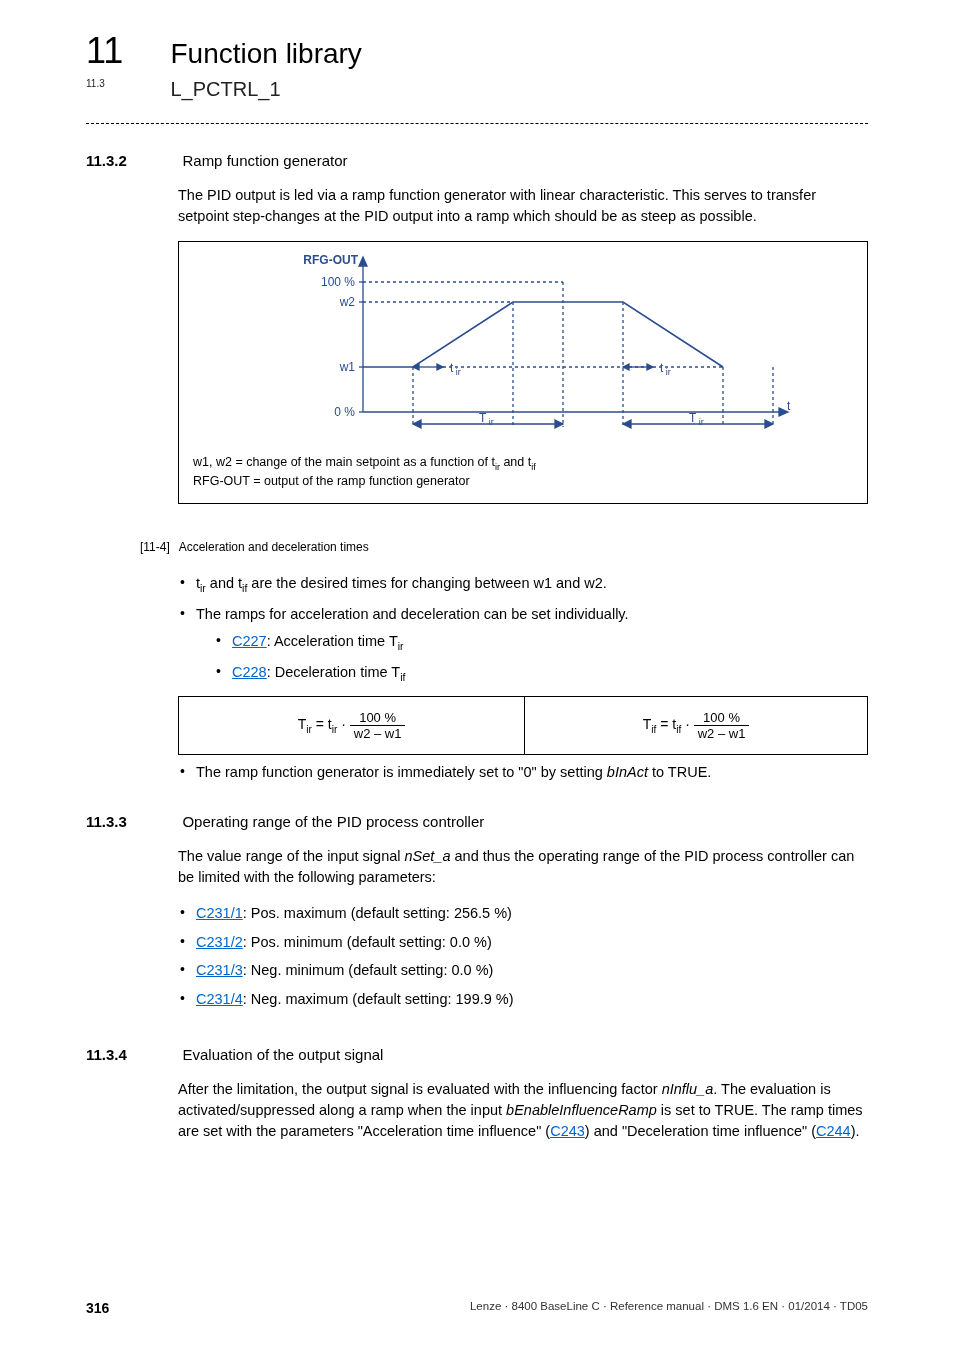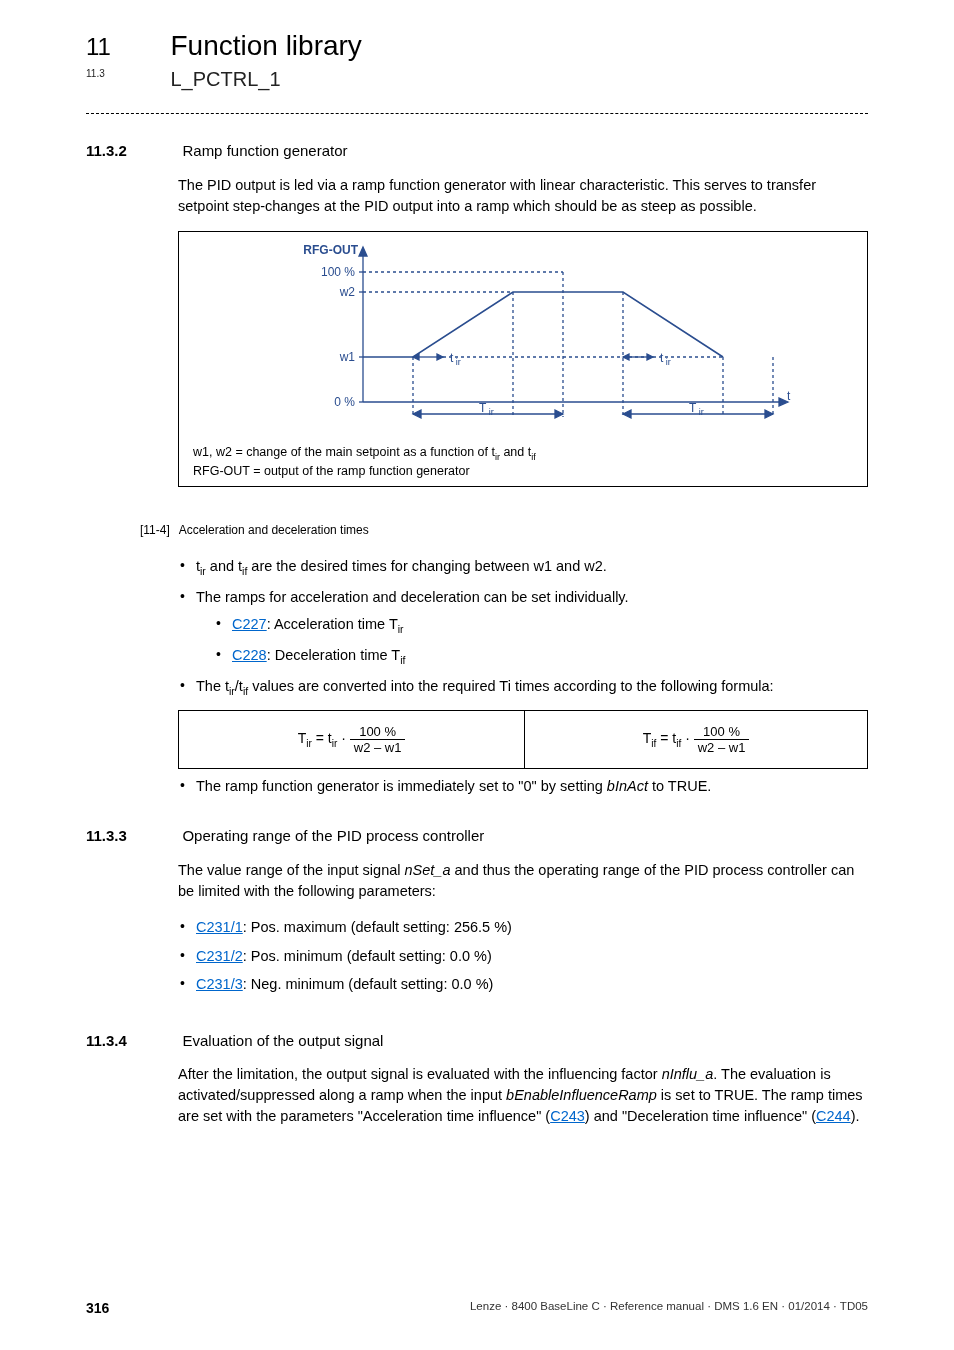--- a/index.html
+++ b/index.html
@@ -7,38 +7,38 @@
     margin: 0;
     width: 954px;
     height: 1350px;
     background: #fff;
     font-family: "Segoe UI", "Myriad Pro", Arial, sans-serif;
     color: #000;
     position: relative;
     box-sizing: border-box;
     padding: 30px 86px 40px 86px;
   }
-  .hdr-chapnum { font-size: 24px; font-weight: 400; display:inline-block; width:80px; }
+  .hdr-chapnum { font-size: 36px; font-weight: 400; display:inline-block; width:80px; }
   .hdr-chaptitle { font-size: 28px; font-weight: 400; display:inline-block; }
   .hdr-sub { margin-top: 6px; }
   .hdr-subnum { font-size: 10px; display:inline-block; width:80px; color:#222; vertical-align: top;}
   .hdr-subtitle { font-size: 20px; display:inline-block; color:#222; }
   .dashline { border: none; border-top: 1.5px dashed #000; margin: 22px 0 28px 0; height:0; letter-spacing: 2px;}
   .secnum { font-size: 15px; font-weight: 700; display:inline-block; width: 92px; vertical-align: top;}
   .sectitle { font-size: 15px; font-weight: 400; display:inline-block; }
   .sectionhead { margin-top: 18px; margin-bottom: 14px; }
   .body { margin-left: 92px; font-size: 14.5px; line-height: 1.45; }
   ul.b { list-style: none; padding-left: 0; margin: 6px 0 0 0;}
   ul.b > li { position: relative; padding-left: 18px; margin-bottom: 6px; line-height:1.55;}
   ul.b > li::before { content: "•"; position:absolute; left:2px; font-size:14px; top:0px;}
   ul.b ul.b { margin-left: 18px; margin-top:4px; }
   a.link { color: #0066cc; text-decoration: underline; }
   .italic { font-style: italic; }
   sub { font-size: 0.72em; }
-  .figbox { border:1px solid #000; margin-top:14px; padding:10px 14px 5px 14px; }
+  .figbox { border:1px solid #000; margin-top:14px; padding:10px 14px 12px 14px; }
   .figcap-row { margin-left: -38px; font-size:12px; margin-top:6px; }
   .figcap-tag { display:inline-block; width:36px;margin-top:29px; }
   .formula-tbl { width:100%; border-collapse: collapse; margin-top:10px; }
   .formula-tbl td { border:1px solid #000; text-align:center; padding:14px 6px; font-size:14px;}
   .frac { display:inline-block; vertical-align:middle; text-align:center; line-height:1.0; font-size:13px;}
   .frac .num { display:block; border-bottom:1px solid #000; padding:0 4px 1px 4px;}
   .frac .den { display:block; padding:1px 4px 0 4px;}
   .caption-legend { color:#000000; font-size:12.5px; line-height:1.4; margin-top:6px;}
   .svg-wrap { text-align:center; }
   .footer { position:absolute; bottom:34px; left:86px; right:86px; font-size:11.5px; }
@@ -143,23 +143,20 @@
       <span>The ramps for acceleration and deceleration can be set individually.</span>
       <ul class="b">
         <li>
           <a class="link">C227</a><span>: Acceleration time T</span><sub>ir</sub>
         </li>
         <li>
           <a class="link">C228</a><span>: Deceleration time T</span><sub>if</sub>
         </li>
       </ul>
     </li>
-    <li>
-      <span>The t</span><sub>ir</sub><span>/t</span><sub>if</sub><span> values are converted into the required Ti times according to the following formula:</span>
-    </li>
   </ul>
 
   <table class="formula-tbl">
     <tbody>
         <tr>
       <td>
         <span>T</span><sub>ir</sub>
         <span> = </span>
         <span>t</span><sub>ir</sub>
         <span> · </span>
@@ -188,20 +185,21 @@
   <span class="sectitle">Operating range of the PID process controller</span>
 </div>
 <div class="body">
   <p>
     <span>The value range of the input signal </span><span class="italic">nSet_a</span><span> and thus the operating range of the PID process controller can be limited with the following parameters:</span>
   </p>
   <ul class="b">
     <li><a class="link">C231/1</a><span>: Pos. maximum (default setting: 256.5 %)</span></li>
     <li><a class="link">C231/2</a><span>: Pos. minimum (default setting: 0.0 %)</span></li>
     <li><a class="link">C231/3</a><span>: Neg. minimum (default setting: 0.0 %)</span></li>
+    <li><a class="link">C231/4</a><span>: Neg. maximum (default setting: 199.9 %)</span></li>
   </ul>
 </div>
 
 <div class="sectionhead" style="margin-top:36px;">
   <span class="secnum">11.3.4</span>
   <span class="sectitle">Evaluation of the output signal</span>
 </div>
 <div class="body">
   <p>
     <span>After the limitation, the output signal is evaluated with the influencing factor </span><span class="italic">nInflu_a</span><span>. The evaluation is activated/suppressed along a ramp when the input </span><span class="italic">bEnableInfluenceRamp</span><span> is set to TRUE. The ramp times are set with the parameters "Acceleration time influence" (</span><a class="link">C243</a><span>) and "Deceleration time influence" (</span><a class="link">C244</a><span>).</span>

